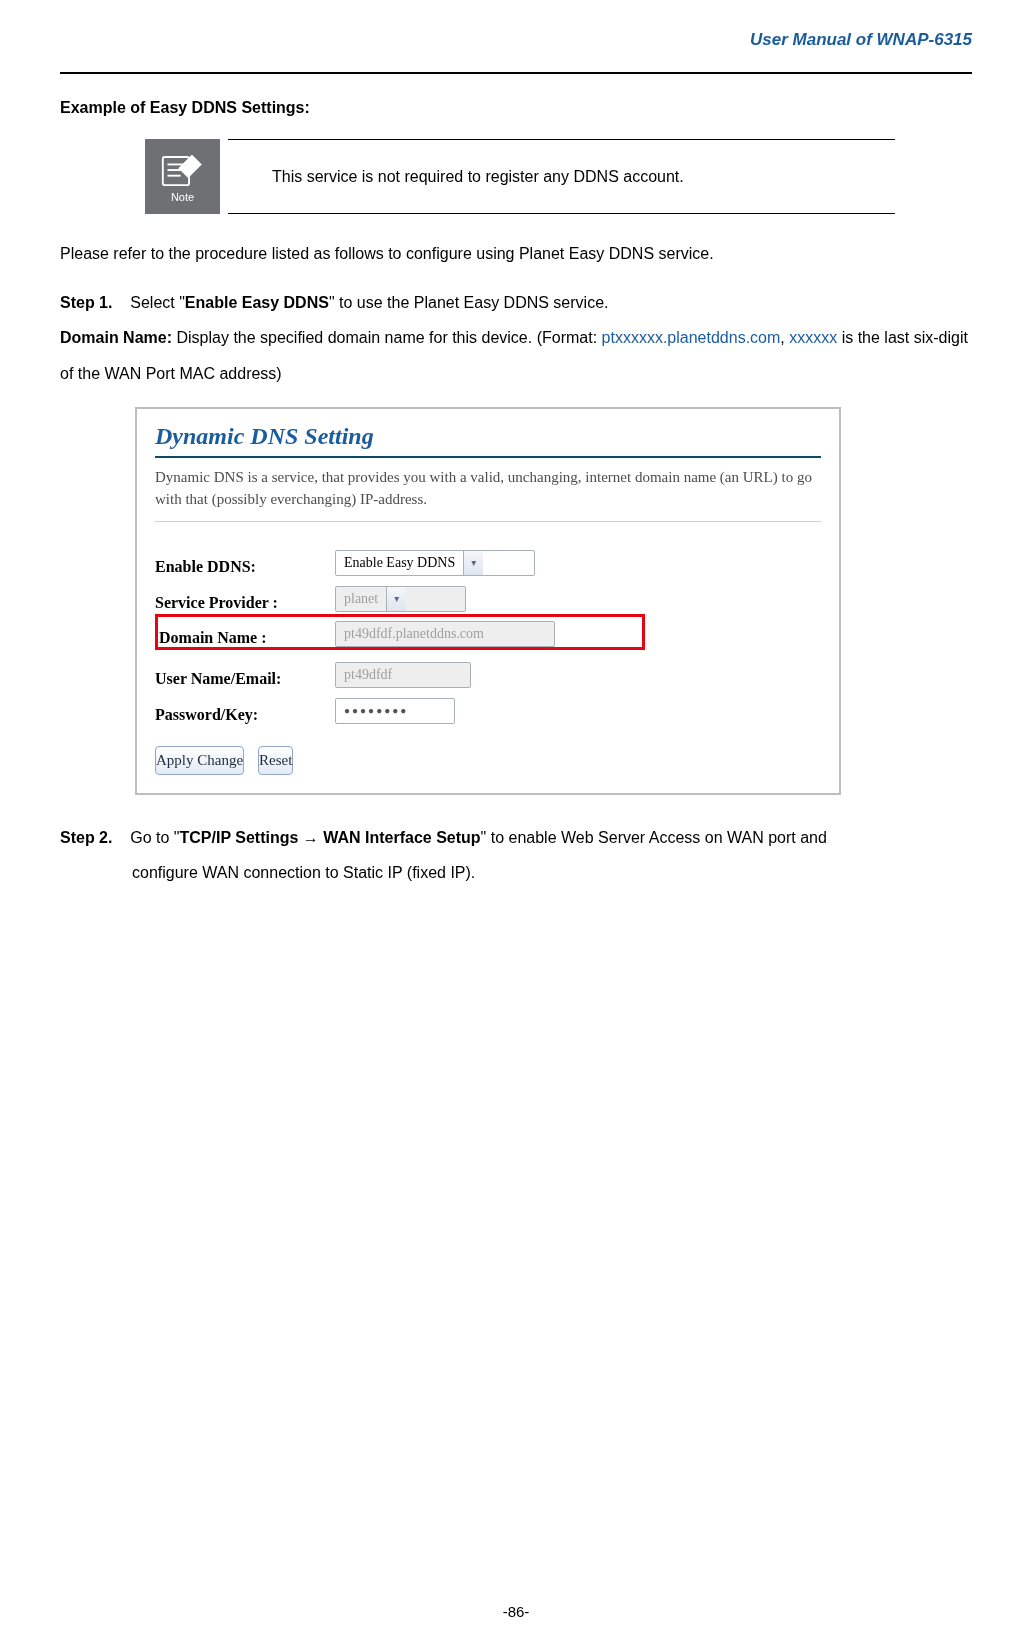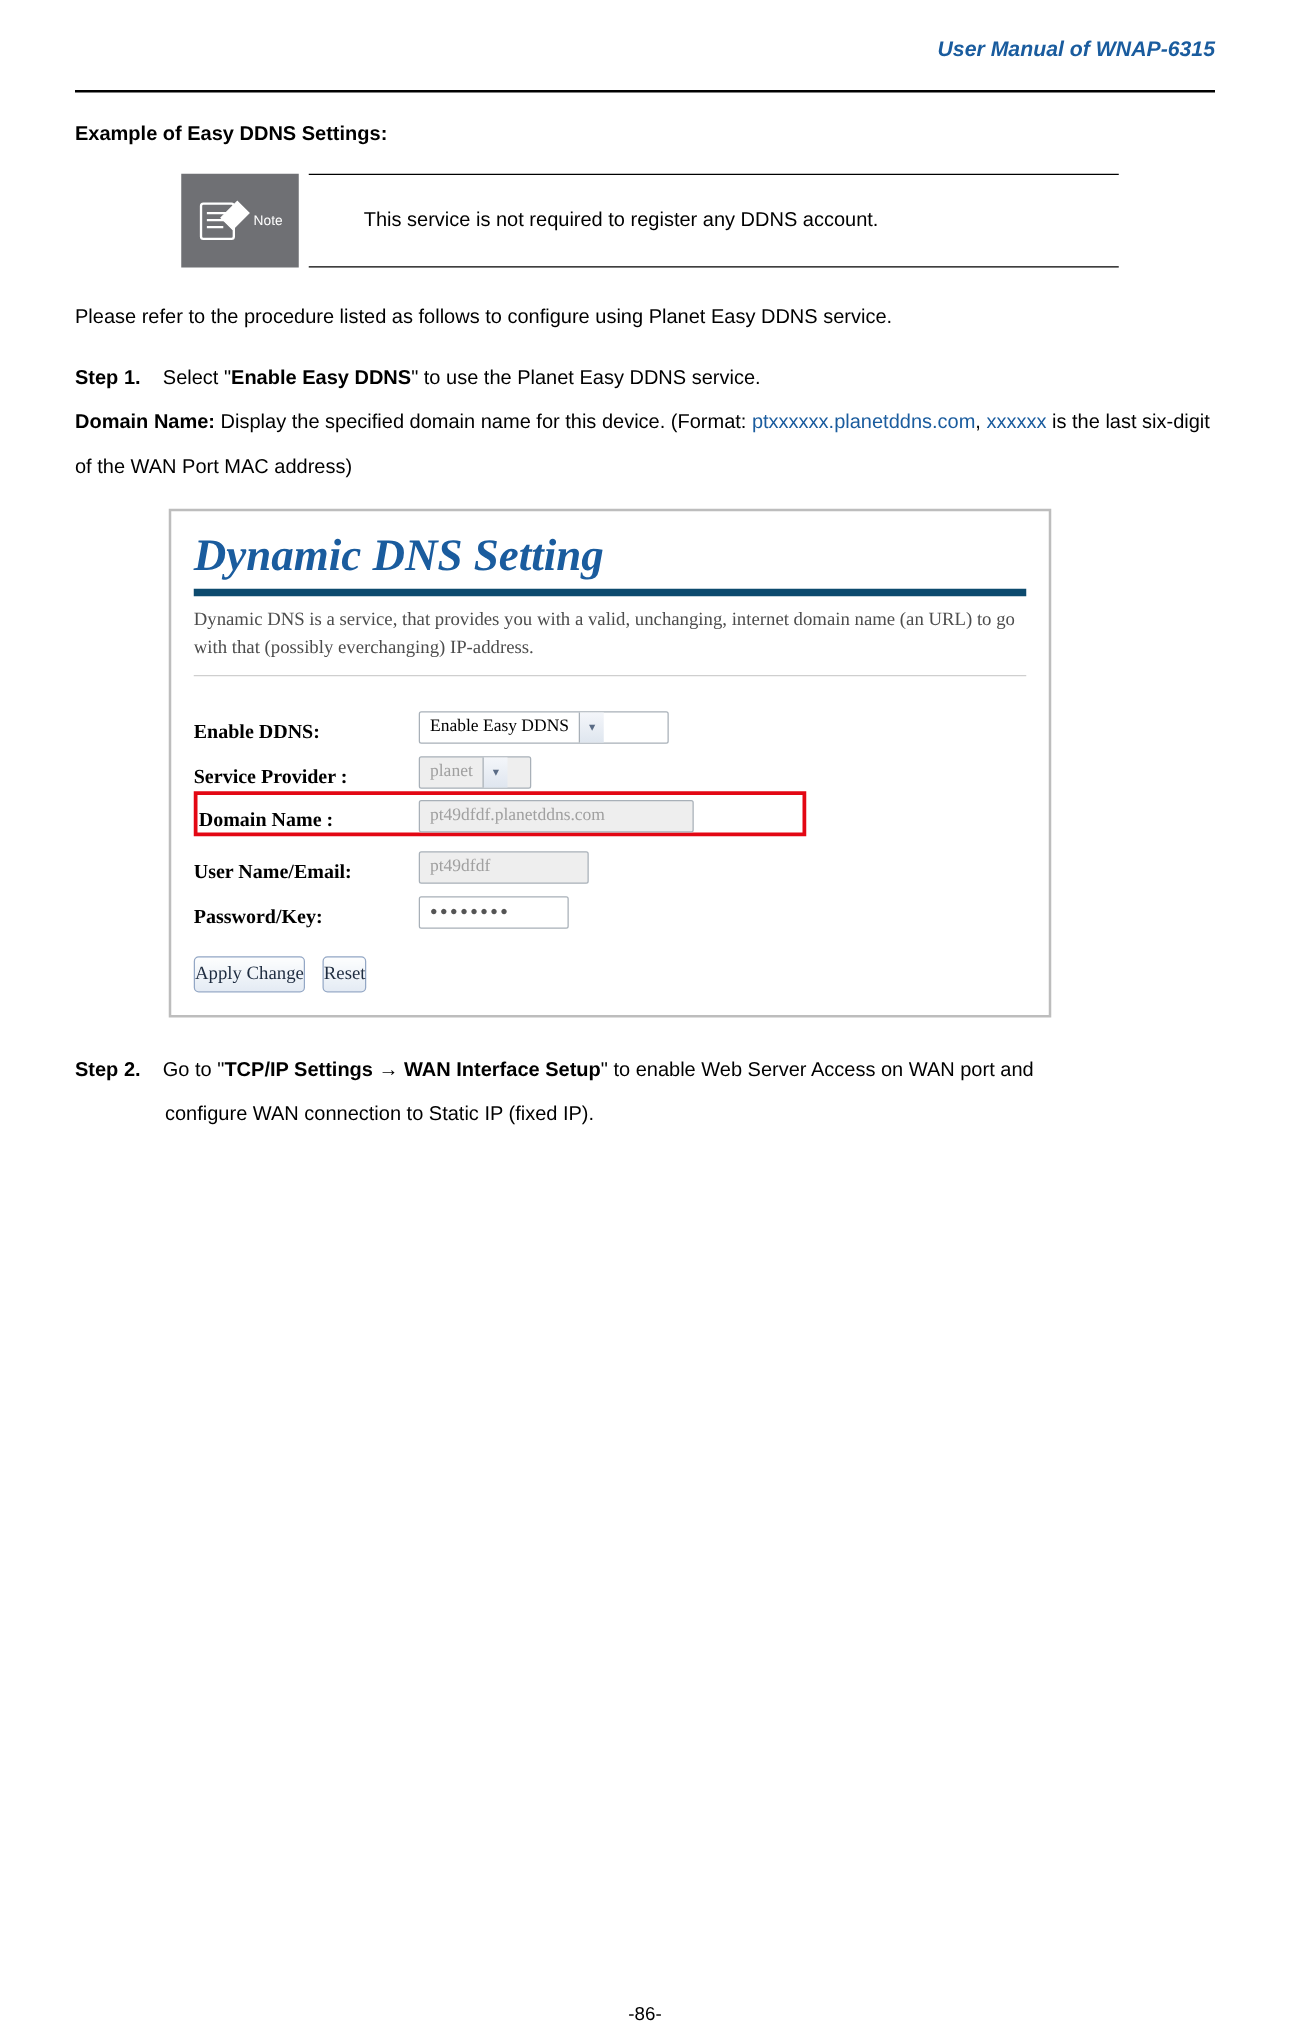--- a/index.html
+++ b/index.html
@@ -38,25 +38,25 @@
       align-items: stretch;
       margin-bottom: 22px;
       width: 750px;
     }
     .note-icon-wrapper {
       display: flex;
       align-items: center;
       padding-right: 8px;
     }
     .note-icon {
-      width: 94px;
+      width: 75px;
       height: 75px;
       background: #6f7074;
       display: flex;
-      flex-direction: row;
+      flex-direction: column;
       align-items: center;
       justify-content: center;
       color: #fff;
       font-size: 11px;
     }
     .note-icon-svg {
       width: 45px;
       height: 40px;
       fill: #fff;
       stroke: #fff;
@@ -96,22 +96,22 @@
       width: 706px;
       font-family: Georgia, 'Times New Roman', serif;
       background: #fff;
       padding: 14px 18px 18px 18px;
     }
     .ddns-title {
       color: #1a5c9e;
       font-family: Georgia, 'Times New Roman', serif;
       font-weight: bold;
       font-style: italic;
-      font-size: 36px;
-      border-bottom: 6px solid #0c4a6e;
+      font-size: 24px;
+      border-bottom: 2px solid #0c4a6e;
       padding-bottom: 6px;
       margin-bottom: 8px;
     }
     .ddns-desc {
       color: #4d4d4d;
       font-family: Georgia, 'Times New Roman', serif;
       font-size: 15px;
       line-height: 1.5;
       padding-bottom: 10px;
       border-bottom: 1px solid #cfcfcf;
@@ -258,21 +258,21 @@
     <div class="form-row">
       <div class="form-label">Enable DDNS:</div>
       <div class="select-box" style="width:200px">
         <span class="select-text">Enable Easy DDNS</span>
         <span class="select-arrow">▾</span>
       </div>
     </div>
 
     <div class="form-row">
       <div class="form-label">Service Provider :</div>
-      <div class="select-box disabled" style="width:90px">
+      <div class="select-box disabled" style="width:131px">
         <span class="select-text">planet</span>
         <span class="select-arrow">▾</span>
       </div>
     </div>
 
     <div class="form-row domain-row-highlight">
       <div class="form-label" style="padding-left:1px;width:177px">Domain Name :</div>
       <div class="input-box" style="width:220px">pt49dfdf.planetddns.com</div>
     </div>
 

